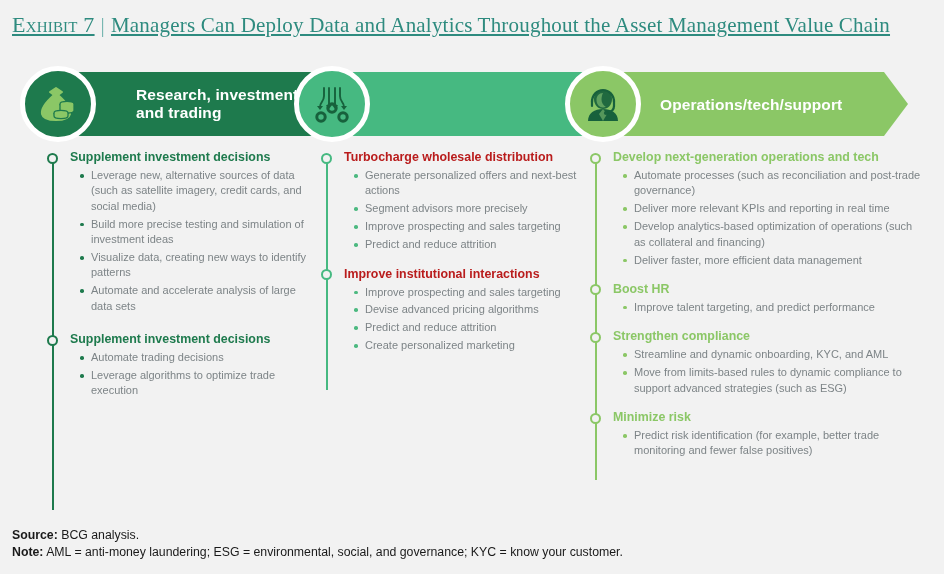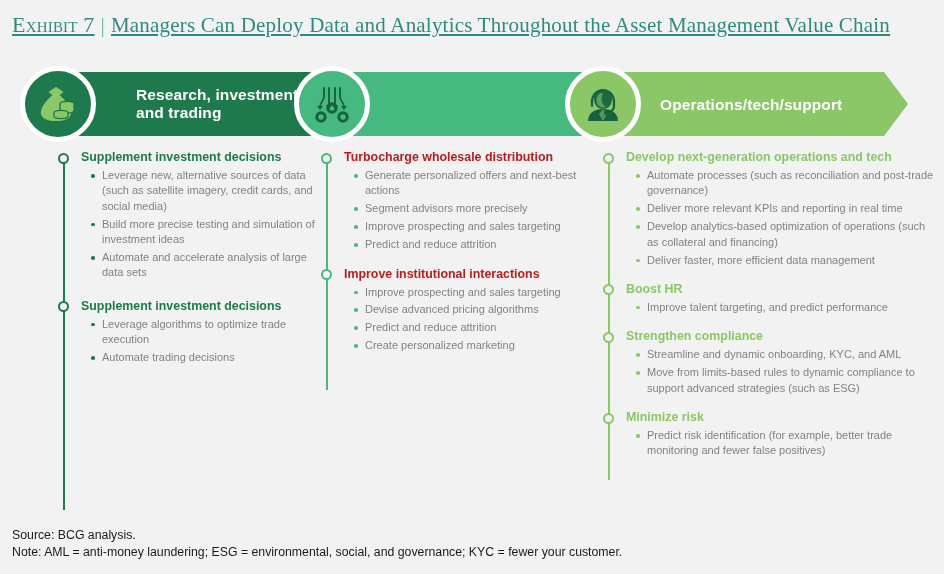--- a/index.html
+++ b/index.html
@@ -46,23 +46,23 @@
     position:absolute; top:0; width:76px; height:76px; border-radius:50%;
     border:5px solid #ffffff; box-sizing:border-box;
     display:flex; align-items:center; justify-content:center;
   }
   .ic1{left:0px;   background:#1e7a4d;}
   .ic2{left:274px; background:#46b981;}
   .ic3{left:545px; background:#8bc766;}
 
   
   .col{position:absolute; top:150px;}
-  .col1{left:63px; width:258px;}
+  .col1{left:52px; width:258px;}
   .col2{left:326px; width:258px;}
-  .col3{left:608px; width:330px;}
+  .col3{left:595px; width:330px;}
 
   .rail{position:absolute; top:8px; width:2px;}
   .rail1{left:0; height:352px; background:#1e7a4d;}
   .rail2{left:0; height:232px; background:#46b981;}
   .rail3{left:0; height:322px; background:#8bc766;}
 
   .group{position:relative; padding-left:18px; margin-bottom:14px;}
   .marker{
     position:absolute; left:-5.5px; top:2.5px; width:11px; height:11px;
     border-radius:50%; box-sizing:border-box; background:#f2f2f2;
@@ -86,21 +86,21 @@
     content:""; position:absolute; left:0; top:6px;
     width:3.5px; height:3.5px; border-radius:50%;
   }
   .b1 li:before{background:#1e7a4d;}
   .b2 li:before{background:#4cb980;}
   .b3 li:before{background:#8bc766;}
 
   
   .footer{position:absolute; left:12px; top:527px; width:920px;}
   .footer div{font-size:12.3px; line-height:17px; color:#1a1a1a;}
-  .footer b{font-weight:normal;}
+  .footer b{font-weight:bold;}
 </style>
 </head>
 <body>
 
 <div class="title-row">
   <span class="exhibit-label">Exhibit 7</span><span class="title-sep">|</span><span class="title-text">Managers Can Deploy Data and Analytics Throughout the Asset Management Value Chain</span>
 </div>
 
 <div class="banner">
 
@@ -168,30 +168,31 @@
 
 <div class="col col1">
   <div class="rail rail1"></div>
 
   <div class="group">
     <span class="marker m1"></span>
     <p class="g-head h1">Supplement investment decisions</p>
     <ul class="bullets b1">
       <li>Leverage new, alternative sources of data (such as satellite imagery, credit cards, and social media)</li>
       <li>Build more precise testing and simulation of investment ideas</li>
+      <li>Visualize data, creating new ways to identify patterns</li>
       <li>Automate and accelerate analysis of large data sets</li>
     </ul>
   </div>
 
   <div class="group" style="margin-top:18px;">
     <span class="marker m1"></span>
     <p class="g-head h1">Supplement investment decisions</p>
     <ul class="bullets b1">
+      <li>Automate trading decisions</li>
       <li>Leverage algorithms to optimize trade execution</li>
-      <li>Automate trading decisions</li>
     </ul>
   </div>
 </div>
 
 <div class="col col2">
   <div class="rail rail2"></div>
 
   <div class="group">
     <span class="marker m2"></span>
     <p class="g-head h2">Turbocharge wholesale distribution</p>
@@ -253,15 +254,15 @@
       <li>Predict risk identification (for example, better trade monitoring and fewer false positives)</li>
     </ul>
   </div>
 </div>
 
 <div class="footer">
   <div>
     <b>Source:</b><span> BCG analysis.</span>
   </div>
   <div>
-    <b>Note:</b><span> AML = anti-money laundering; ESG = environmental, social, and governance; KYC = fewer your customer.</span>
+    <b>Note:</b><span> AML = anti-money laundering; ESG = environmental, social, and governance; KYC = know your customer.</span>
   </div>
 </div>
 
 </body></html>

